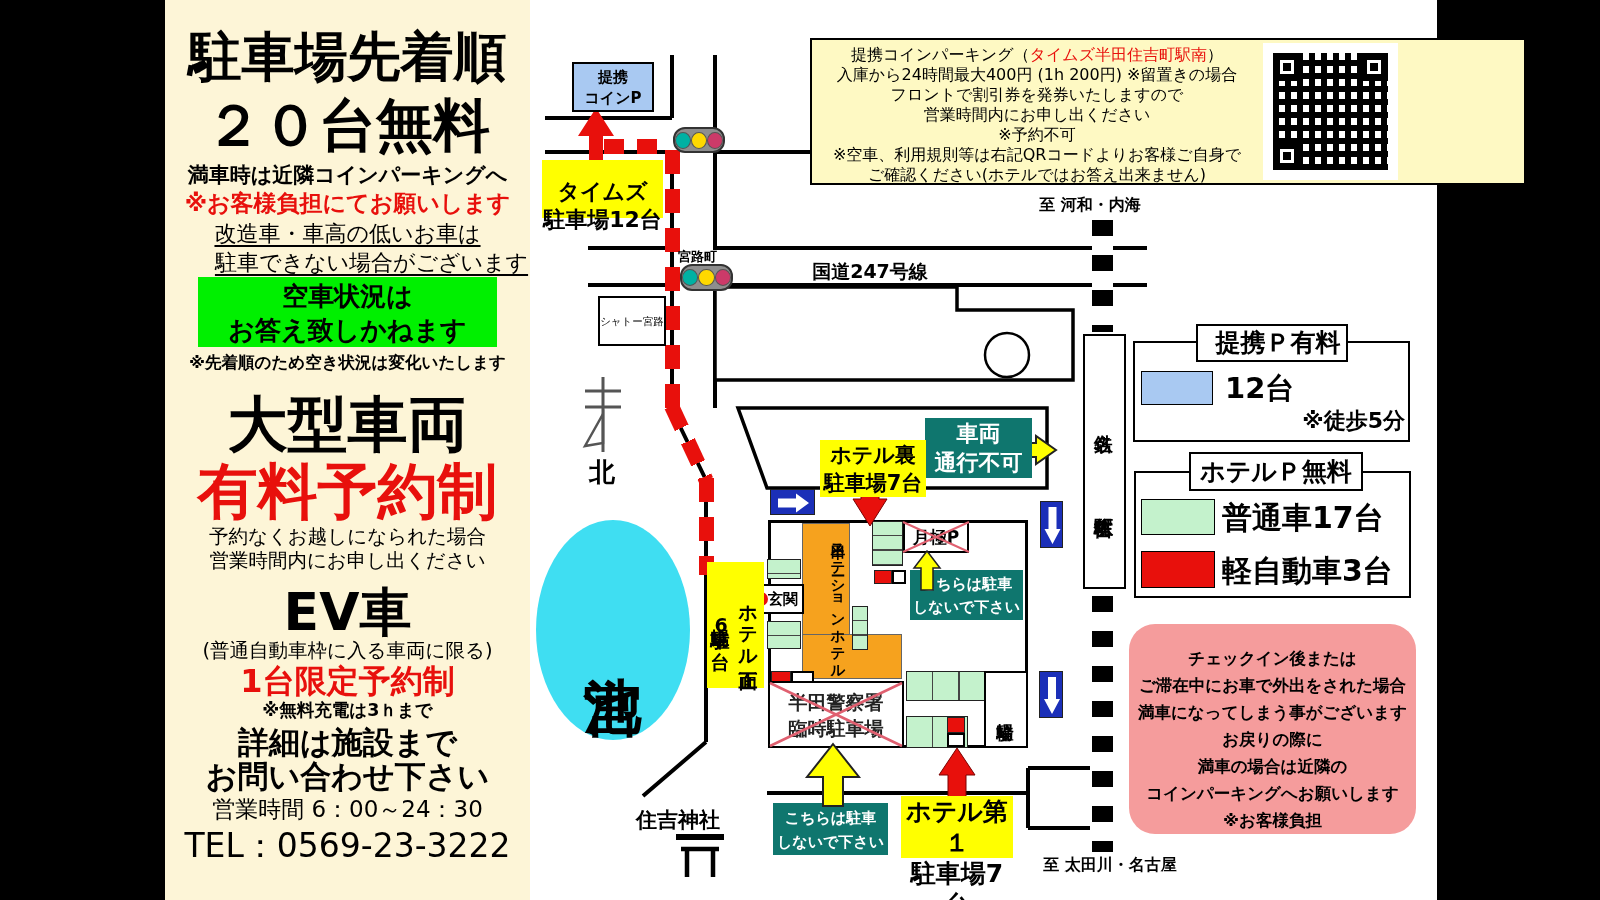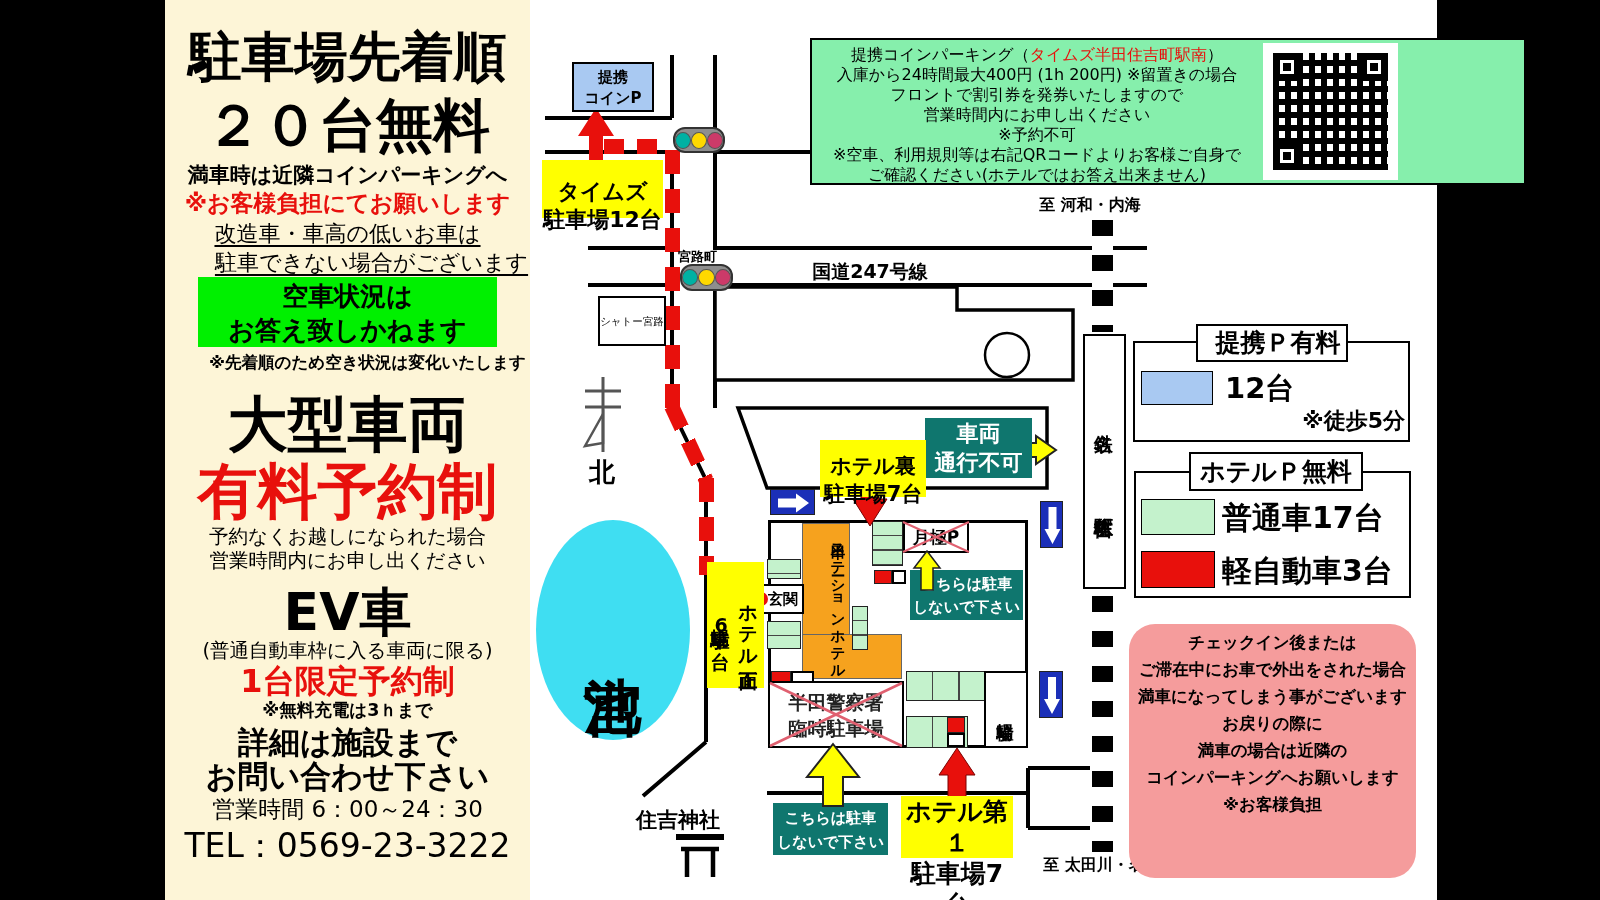--- a/index.html
+++ b/index.html
@@ -44,21 +44,21 @@
   <div class="abs c b" style="left:165px;top:22px;width:365px;font-size:53px;">駐車場先着順</div>
   <div class="abs c b" style="left:165px;top:88px;width:365px;font-size:57px;">２０台無料</div>
   <div class="abs c b" style="left:165px;top:161px;width:365px;font-size:21px;">満車時は近隣コインパーキングへ</div>
   <div class="abs c b red" style="left:165px;top:188px;width:365px;font-size:23px;">※お客様負担にてお願いします</div>
   <div class="abs c" style="left:165px;top:219px;width:365px;font-size:22px;"><span class="ul">改造車・車高の低いお車は</span></div>
   <div class="abs c" style="left:165px;top:248px;width:365px;font-size:22px;margin-left:24px;"><span class="ul">駐車できない場合がございます</span></div>
   <div class="abs c b" style="left:198px;top:277px;width:299px;height:70px;background:#00f000;font-size:26px;line-height:34px;padding-top:2px;box-sizing:border-box;">
     <div>空車状況は</div>
     <div>お答え致しかねます</div>
   </div>
-  <div class="abs c b" style="left:165px;top:352px;width:365px;font-size:16.5px;padding-left:20px;">※先着順のため空き状況は変化いたします</div>
+  <div class="abs c b" style="left:165px;top:352px;width:365px;font-size:16.5px;">※先着順のため空き状況は変化いたします</div>
   <div class="abs c b red" style="left:165px;top:452px;width:365px;font-size:60px;">有料予約制</div>
   <div class="abs c b" style="left:165px;top:385px;width:365px;font-size:60px;">大型車両</div>
   <div class="abs c" style="left:165px;top:523px;width:365px;font-size:19.5px;">予約なくお越しになられた場合</div>
   <div class="abs c" style="left:165px;top:547px;width:365px;font-size:19.5px;">営業時間内にお申し出ください</div>
   <div class="abs c b" style="left:165px;top:578px;width:365px;font-size:52px;">EV車</div>
   <div class="abs c" style="left:165px;top:637px;width:365px;font-size:19.5px;">(普通自動車枠に入る車両に限る)</div>
   <div class="abs c b red" style="left:165px;top:660px;width:365px;font-size:32px;">1台限定予約制</div>
   <div class="abs c b" style="left:165px;top:698px;width:365px;font-size:17.5px;">※無料充電は3ｈまで</div>
   <div class="abs c b" style="left:165px;top:722px;width:365px;font-size:31px;">詳細は施設まで</div>
   <div class="abs c b" style="left:165px;top:756px;width:365px;font-size:31px;">お問い合わせ下さい</div>
@@ -169,35 +169,35 @@
   <div class="abs ylabel ml" style="left:542px;top:160px;width:121px;height:58px;font-size:22px;line-height:28px;padding-top:18px;box-sizing:border-box;">タイムズ
 駐車場12台</div>
   <div class="abs b" style="left:678px;top:248px;font-size:13px;">宮路町</div>
   <div class="abs b c" style="left:790px;top:259px;width:160px;font-size:19px;">国道247号線</div>
   <div class="abs bbox c" style="left:598px;top:296px;width:68px;height:50px;border-width:2px;">
     <span style="font-size:10.5px;line-height:46px;">シャトー宮路</span>
   </div>
   <div class="abs b" style="left:589px;top:455px;font-size:26px;">北</div>
   <div class="abs blackbox ml" style="left:925px;top:418px;width:107px;height:60px;font-size:22px;line-height:29px;box-sizing:border-box;padding-top:1px;">車両
 通行不可</div>
-  <div class="abs ylabel ml" style="left:820px;top:440px;width:106px;height:57px;font-size:21px;line-height:28px;box-sizing:border-box;padding-top:12px;">ホテル裏
+  <div class="abs ylabel ml" style="left:820px;top:440px;width:106px;height:57px;font-size:21px;line-height:28px;box-sizing:border-box;padding-top:1px;">ホテル裏
 駐車場7台</div>
   <div class="abs ylabel vtext ml" style="left:707px;top:562px;width:57px;height:126px;font-size:19px;line-height:28px;box-sizing:border-box;padding:4px 1px;">ホテル正面
 駐車場6台</div>
   <div class="abs ylabel ml" style="left:901px;top:796px;width:112px;height:62px;font-size:25px;line-height:31px;box-sizing:border-box;">ホテル第１
 駐車場7台</div>
   <div class="abs b" style="left:636px;top:806px;font-size:21px;">住吉神社</div>
   <div class="abs b c" style="left:1020px;top:195px;width:140px;font-size:16px;">至 河和・内海</div>
   <div class="abs b c" style="left:1030px;top:855px;width:160px;font-size:16px;">至 太田川・名古屋</div>
   <div class="abs bbox" style="left:1083px;top:334px;width:43px;height:255px;border-width:2px;display:flex;flex-direction:column;align-items:center;justify-content:space-evenly;">
     <span class="vtext b" style="font-size:19px;">名鉄</span>
     <span class="vtext b" style="font-size:19px;">住吉町駅</span>
   </div>
 
-  <div class="abs" style="left:810px;top:38px;width:716px;height:147px;background:#86efac;border:2.5px solid #000;box-sizing:border-box;">
+  <div class="abs" style="left:810px;top:38px;width:716px;height:147px;background:#fef9c3;border:2.5px solid #000;box-sizing:border-box;">
     <div class="c" style="width:450px;margin-top:5px;font-size:16px;line-height:20px;font-weight:500;">
       <div><span>提携コインパーキング（</span><span class="red">タイムズ半田住吉町駅南</span><span>）</span></div>
       <div>入庫から24時間最大400円 (1h 200円) ※留置きの場合</div>
       <div>フロントで割引券を発券いたしますので</div>
       <div>営業時間内にお申し出ください</div>
       <div>※予約不可</div>
       <div>※空車、利用規則等は右記QRコードよりお客様ご自身で</div>
       <div>ご確認ください(ホテルではお答え出来ません)</div>
     </div>
   </div>
@@ -223,21 +223,21 @@
 
   <div class="abs bbox" style="left:1134px;top:471px;width:277px;height:127px;"></div>
   <div class="abs bbox c b" style="left:1189px;top:452px;width:174px;height:39px;">
     <span style="font-size:25px;line-height:35px;">ホテルＰ無料</span>
   </div>
   <div class="abs" style="left:1141px;top:499px;width:74px;height:36px;background:#c4f2cc;border:1.5px solid #000;box-sizing:border-box;"></div>
   <div class="abs b" style="left:1222px;top:498px;font-size:30px;">普通車17台</div>
   <div class="abs" style="left:1141px;top:551px;width:74px;height:37px;background:#e8100c;border:1.5px solid #000;box-sizing:border-box;"></div>
   <div class="abs b" style="left:1222px;top:551px;font-size:30px;">軽自動車3台</div>
 
-  <div class="abs c" style="left:1129px;top:624px;width:287px;height:254px;background:#f59c9c;border-radius:26px;font-size:16.5px;line-height:27px;font-weight:600;padding-top:5px;box-sizing:border-box;">
+  <div class="abs c" style="left:1129px;top:624px;width:287px;height:210px;background:#f59c9c;border-radius:26px;font-size:16.5px;line-height:27px;font-weight:600;padding-top:21px;box-sizing:border-box;">
     <div>チェックイン後または</div>
     <div>ご滞在中にお車で外出をされた場合</div>
     <div>満車になってしまう事がございます</div>
     <div>お戻りの際に</div>
     <div>満車の場合は近隣の</div>
     <div>コインパーキングへお願いします</div>
     <div>※お客様負担</div>
   </div>
 
 </div>

